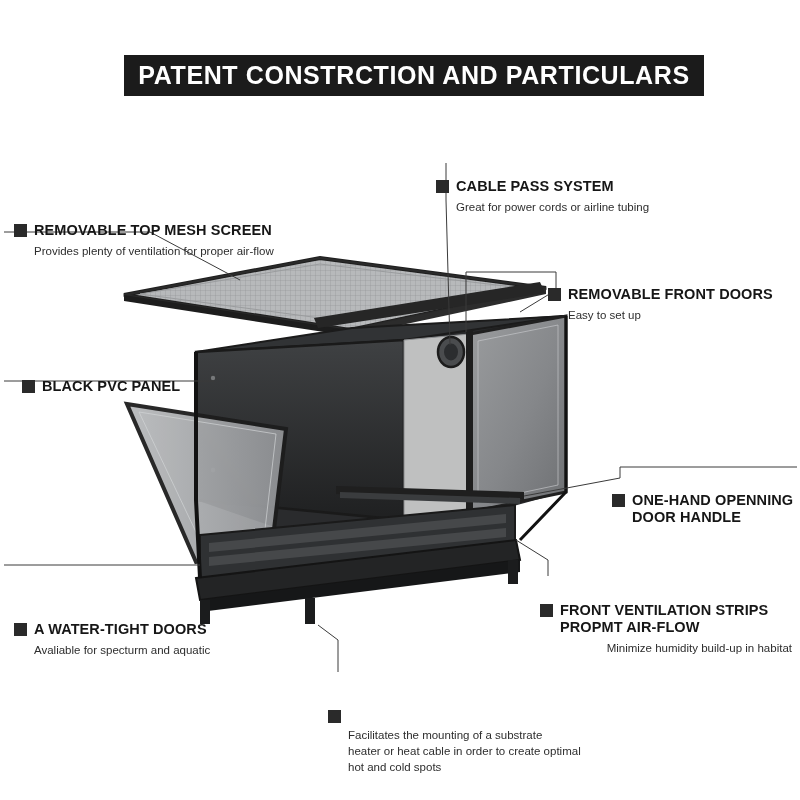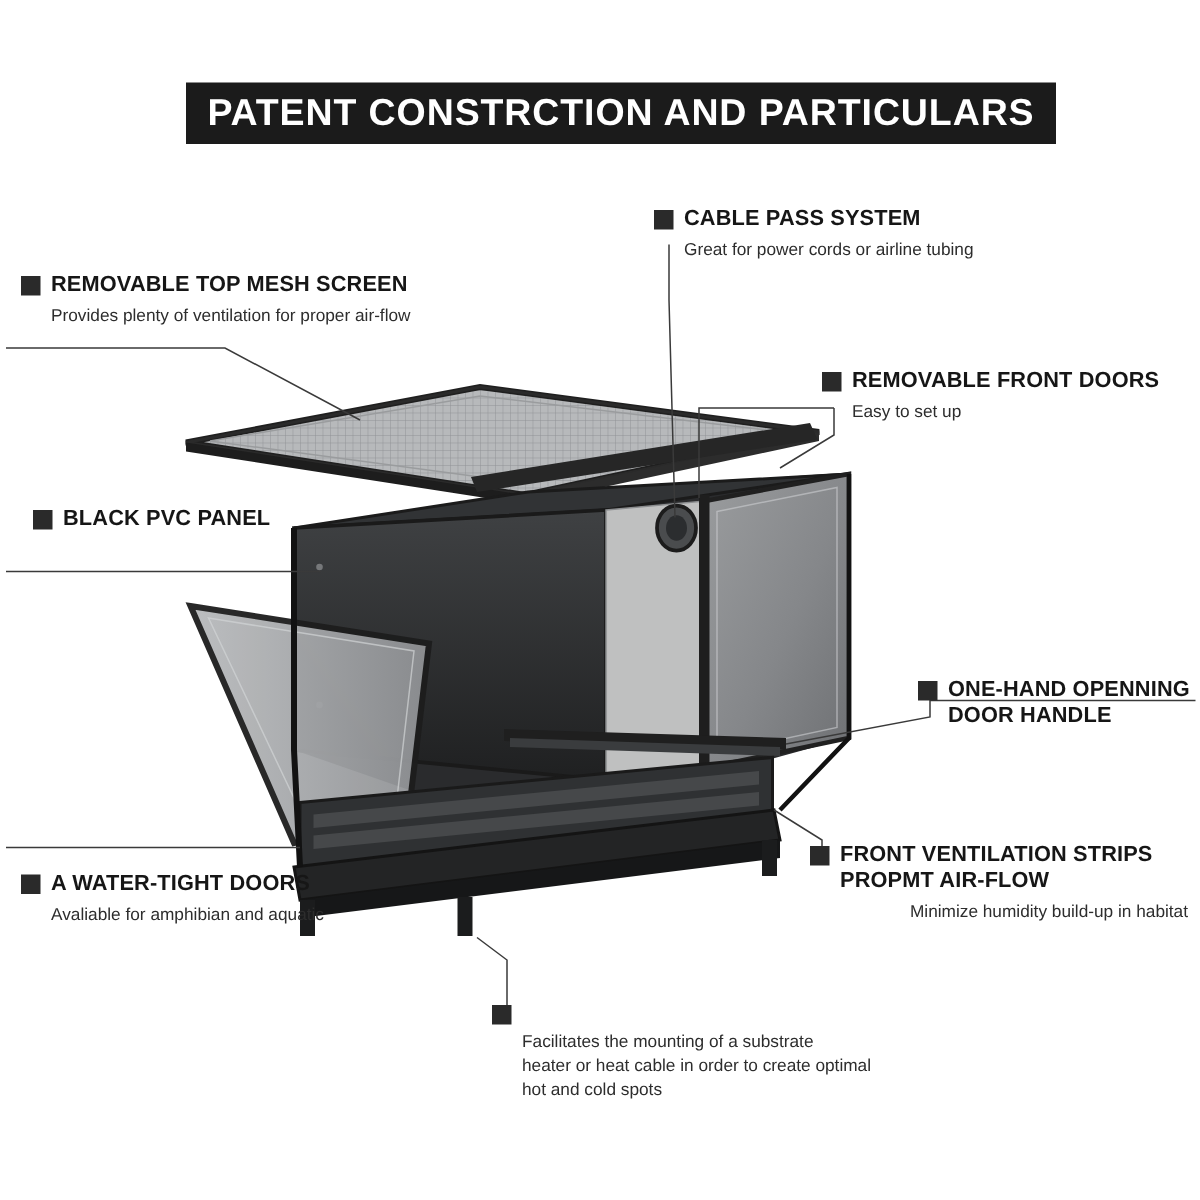--- a/index.html
+++ b/index.html
@@ -38,20 +38,21 @@
   }
 
   
   .callout {
     position: absolute;
   }
   .callout .head {
     display: flex;
     align-items: flex-start;
     gap: 7px;
+    margin-top: 40px;
   }
   .callout .bullet {
     width: 13px;
     height: 13px;
     background: #2a2a2a;
     flex: 0 0 13px;
     margin-top: 2px;
   }
   .callout .heading {
     font-size: 14.5px;
@@ -221,21 +222,21 @@
     <span class="bullet"></span>
     <span class="heading">BLACK PVC PANEL</span>
   </div>
 </div>
 
 <div class="callout indent" id="c-water-base">
   <div class="head">
     <span class="bullet"></span>
     <span class="heading">A WATER-TIGHT DOORS</span>
   </div>
-  <div class="body">Avaliable for amphibian and aquatic</div>
+  <div class="body">Avaliable for specturm and aquatic</div>
 </div>
 
 <div class="callout indent" id="c-cable-pass">
   <div class="head">
     <span class="bullet"></span>
     <span class="heading">CABLE PASS SYSTEM</span>
   </div>
   <div class="body">Great for power cords or airline tubing</div>
 </div>
 

